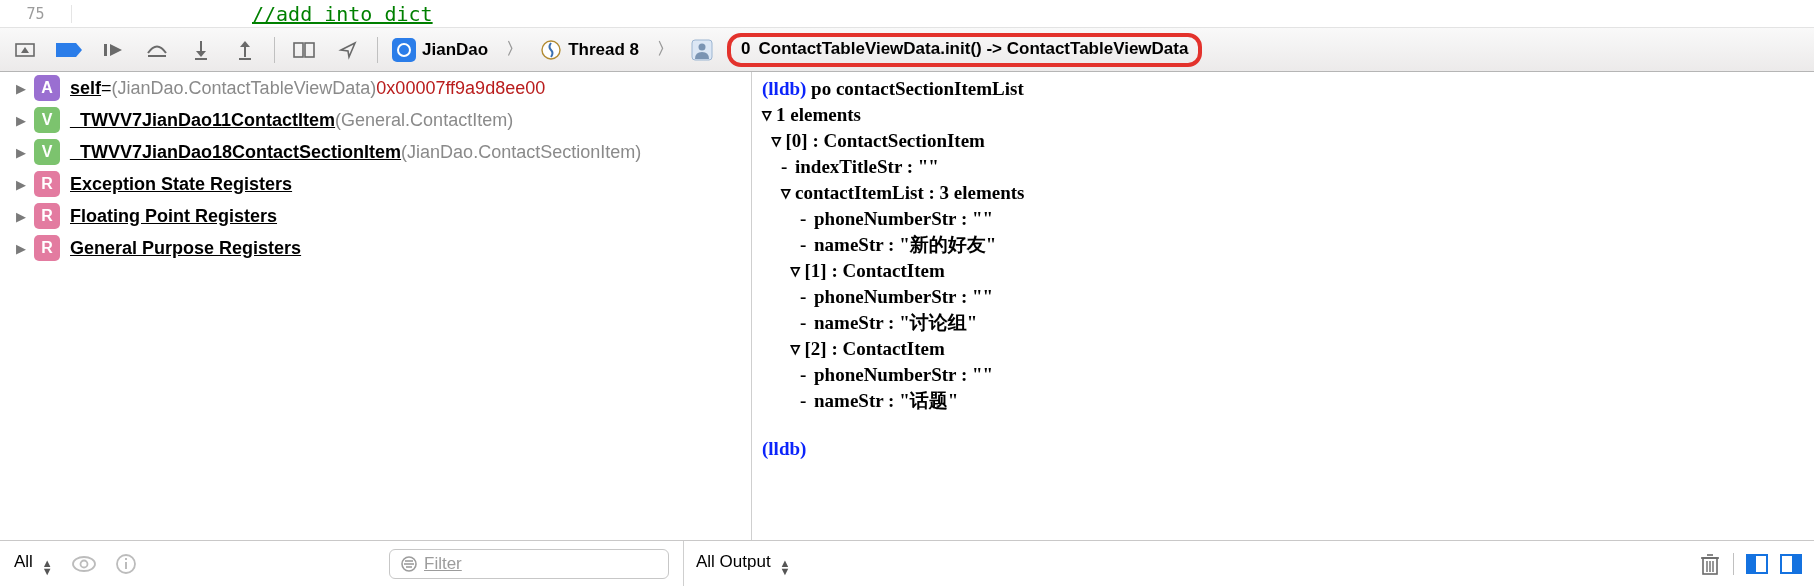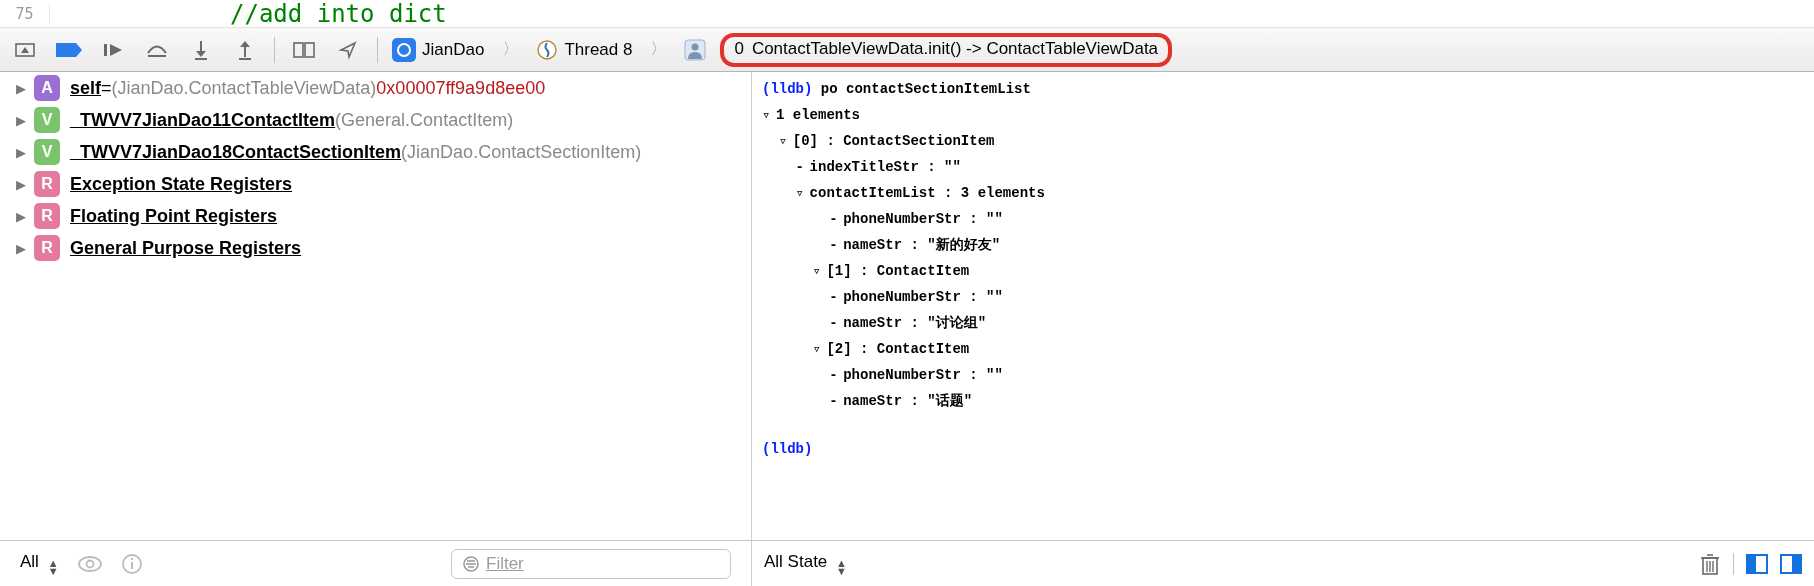--- a/index.html
+++ b/index.html
@@ -1,47 +1,47 @@
 <!DOCTYPE html>
 <html><head>
   <meta charset="utf-8">
   <style>
     * { margin:0; padding:0; box-sizing:border-box; }
     html,body { width:1814px; height:586px; font-family:"Helvetica Neue",-apple-system,sans-serif; font-size:17px; background:#fff; overflow:hidden; }
     
     .code-line { height:28px; display:flex; align-items:center; border-bottom:1px solid #e3e3e3; }
-    .gutter-num { width:50px; text-align:center; color:#9c9c9c; font-family:Menlo,monospace; font-size:15px; border-right:1px solid #e5e5e5; }
+    .gutter-num { width:72px; text-align:center; color:#9c9c9c; font-family:Menlo,monospace; font-size:15px; border-right:1px solid #e5e5e5; }
     .gutter-spacer { width:180px; }
-    .comment { color:#008000; font-family:Menlo,monospace; font-size:24px; }
-    
-    .debug-bar { height:44px; background:linear-gradient(#f9f9f9,#eceaea); border-bottom:1px solid #b5b5b5; display:flex; align-items:center; padding:0 10px; gap:14px; }
+    .comment { color:#008000; font-family:Menlo,monospace; font-size:20px;text-decoration:underline; }
+    
+    .debug-bar { height:44px; background:linear-gradient(#f9f9f9,#eceaea); border-bottom:1px solid #b5b5b5; display:flex; align-items:center; padding:0 10px; gap:14px;font-weight:bold; }
     .tb-btn { width:30px; height:26px; display:flex; align-items:center; justify-content:center; border-radius:4px; }
     .sep { width:1px; height:26px; background:#c0c0c0; }
     .bc-item { display:flex; align-items:center; gap:6px; font-size:17px; }
     .bc-chev { color:#9a9a9a; padding:0 4px; font-size:16px; }
     .stack-highlight { border:4px solid #e3322c; border-radius:14px; padding:2px 10px 4px 10px; display:flex; align-items:center; gap:8px; }
     .icon-box { width:22px; height:22px; display:flex; align-items:center; justify-content:center; }
     .blue-app { width:24px; height:24px; background:#2b7de9; border-radius:5px; position:relative; }
     .blue-app::after{content:"";position:absolute;inset:5px;border:2px solid #fff;border-radius:50%;}
     
     .main { display:flex; height:468px; }
     .left-pane { width:752px; border-right:1px solid #cfcfcf; overflow:hidden; }
-    .right-pane { flex:1; overflow:hidden; padding:4px 0 0 10px; font-family:Liberation Mono, monospace; font-size:14px; line-height:26px; }
+    .right-pane { flex:1; overflow:hidden; padding:4px 0 0 10px; font-family:Liberation Serif, serif; font-size:19px; line-height:26px; }
     .var-row { display:flex; align-items:center; padding:3px 6px 3px 16px; font-size:18px; }
     .disc { color:#7a7a7a; margin-right:8px; font-size:13px; }
     .badge { width:26px; height:26px; border-radius:5px; color:#fff; font-weight:700; font-size:16px; display:flex; align-items:center; justify-content:center; margin-right:10px; }
     .b-A{background:#9a6fd1;} .b-V{background:#7cc36e;} .b-R{background:#e37ba0;}
     .var-name{font-weight:700;text-decoration:underline;} .var-type{color:#8a8a8a;} .var-val{color:#b91c1c;}
     
     .lldb{color:#0b24fb;font-weight:700;}
     .cons-b{font-weight:700;}
     .tri{display:inline-block;width:14px;}
     
     .footer { height:46px; display:flex; border-top:1px solid #c9c8c8; }
-    .footer-left{width:752px;border-right:1px solid #cfcfcf;display:flex;align-items:center;padding:0 20px;gap:18px;}
+    .footer-left{width:684px;border-right:1px solid #cfcfcf;display:flex;align-items:center;padding:0 14px;gap:18px;}
     .footer-right{flex:1;display:flex;align-items:center;justify-content:space-between;padding:0 12px;}
     .filter-box{flex:1;max-width:280px;height:30px;border:1px solid #c7c7c7;border-radius:6px;display:flex;align-items:center;padding:0 10px;gap:6px;color:#9c9c9c;font-size:17px;margin-left:auto;text-decoration:underline;}
     .updn{font-size:11px;line-height:8px;color:#555;display:inline-flex;flex-direction:column;margin-left:4px;}
     .pane-toggle{width:22px;height:20px;border:2px solid #1472e0;display:inline-block;position:relative;}
     .pane-toggle.l::before{content:"";position:absolute;left:0;top:0;width:8px;height:100%;background:#1472e0;}
     .pane-toggle.r::before{content:"";position:absolute;right:0;top:0;width:8px;height:100%;background:#1472e0;}
     svg{display:block;}
   </style>
 </head>
 <body>
@@ -237,21 +237,21 @@
           <circle cx="9" cy="9" r="7" fill="none" stroke="#9c9c9c" stroke-width="1.6"></circle>
           <line x1="4" y1="9" x2="14" y2="9" stroke="#9c9c9c" stroke-width="1.6"></line>
           <line x1="5" y1="6" x2="13" y2="6" stroke="#9c9c9c" stroke-width="1.6"></line>
           <line x1="6" y1="12" x2="12" y2="12" stroke="#9c9c9c" stroke-width="1.6"></line>
         </svg>
       <span>Filter</span>
     </div>
   </div>
   <div class="footer-right">
     <span>
-      <span>All State</span>
+      <span>All Output</span>
       <span class="updn">
           <span>▲</span>
           <span>▼</span>
         </span>
     </span>
     <span style="display:flex;gap:12px;align-items:center">
       <span>
         <svg width="22" height="24">
             <rect x="4" y="6" width="14" height="16" fill="none" stroke="#6a6a6a" stroke-width="1.6"></rect>
             <line x1="2" y1="6" x2="20" y2="6" stroke="#6a6a6a" stroke-width="1.6"></line>

